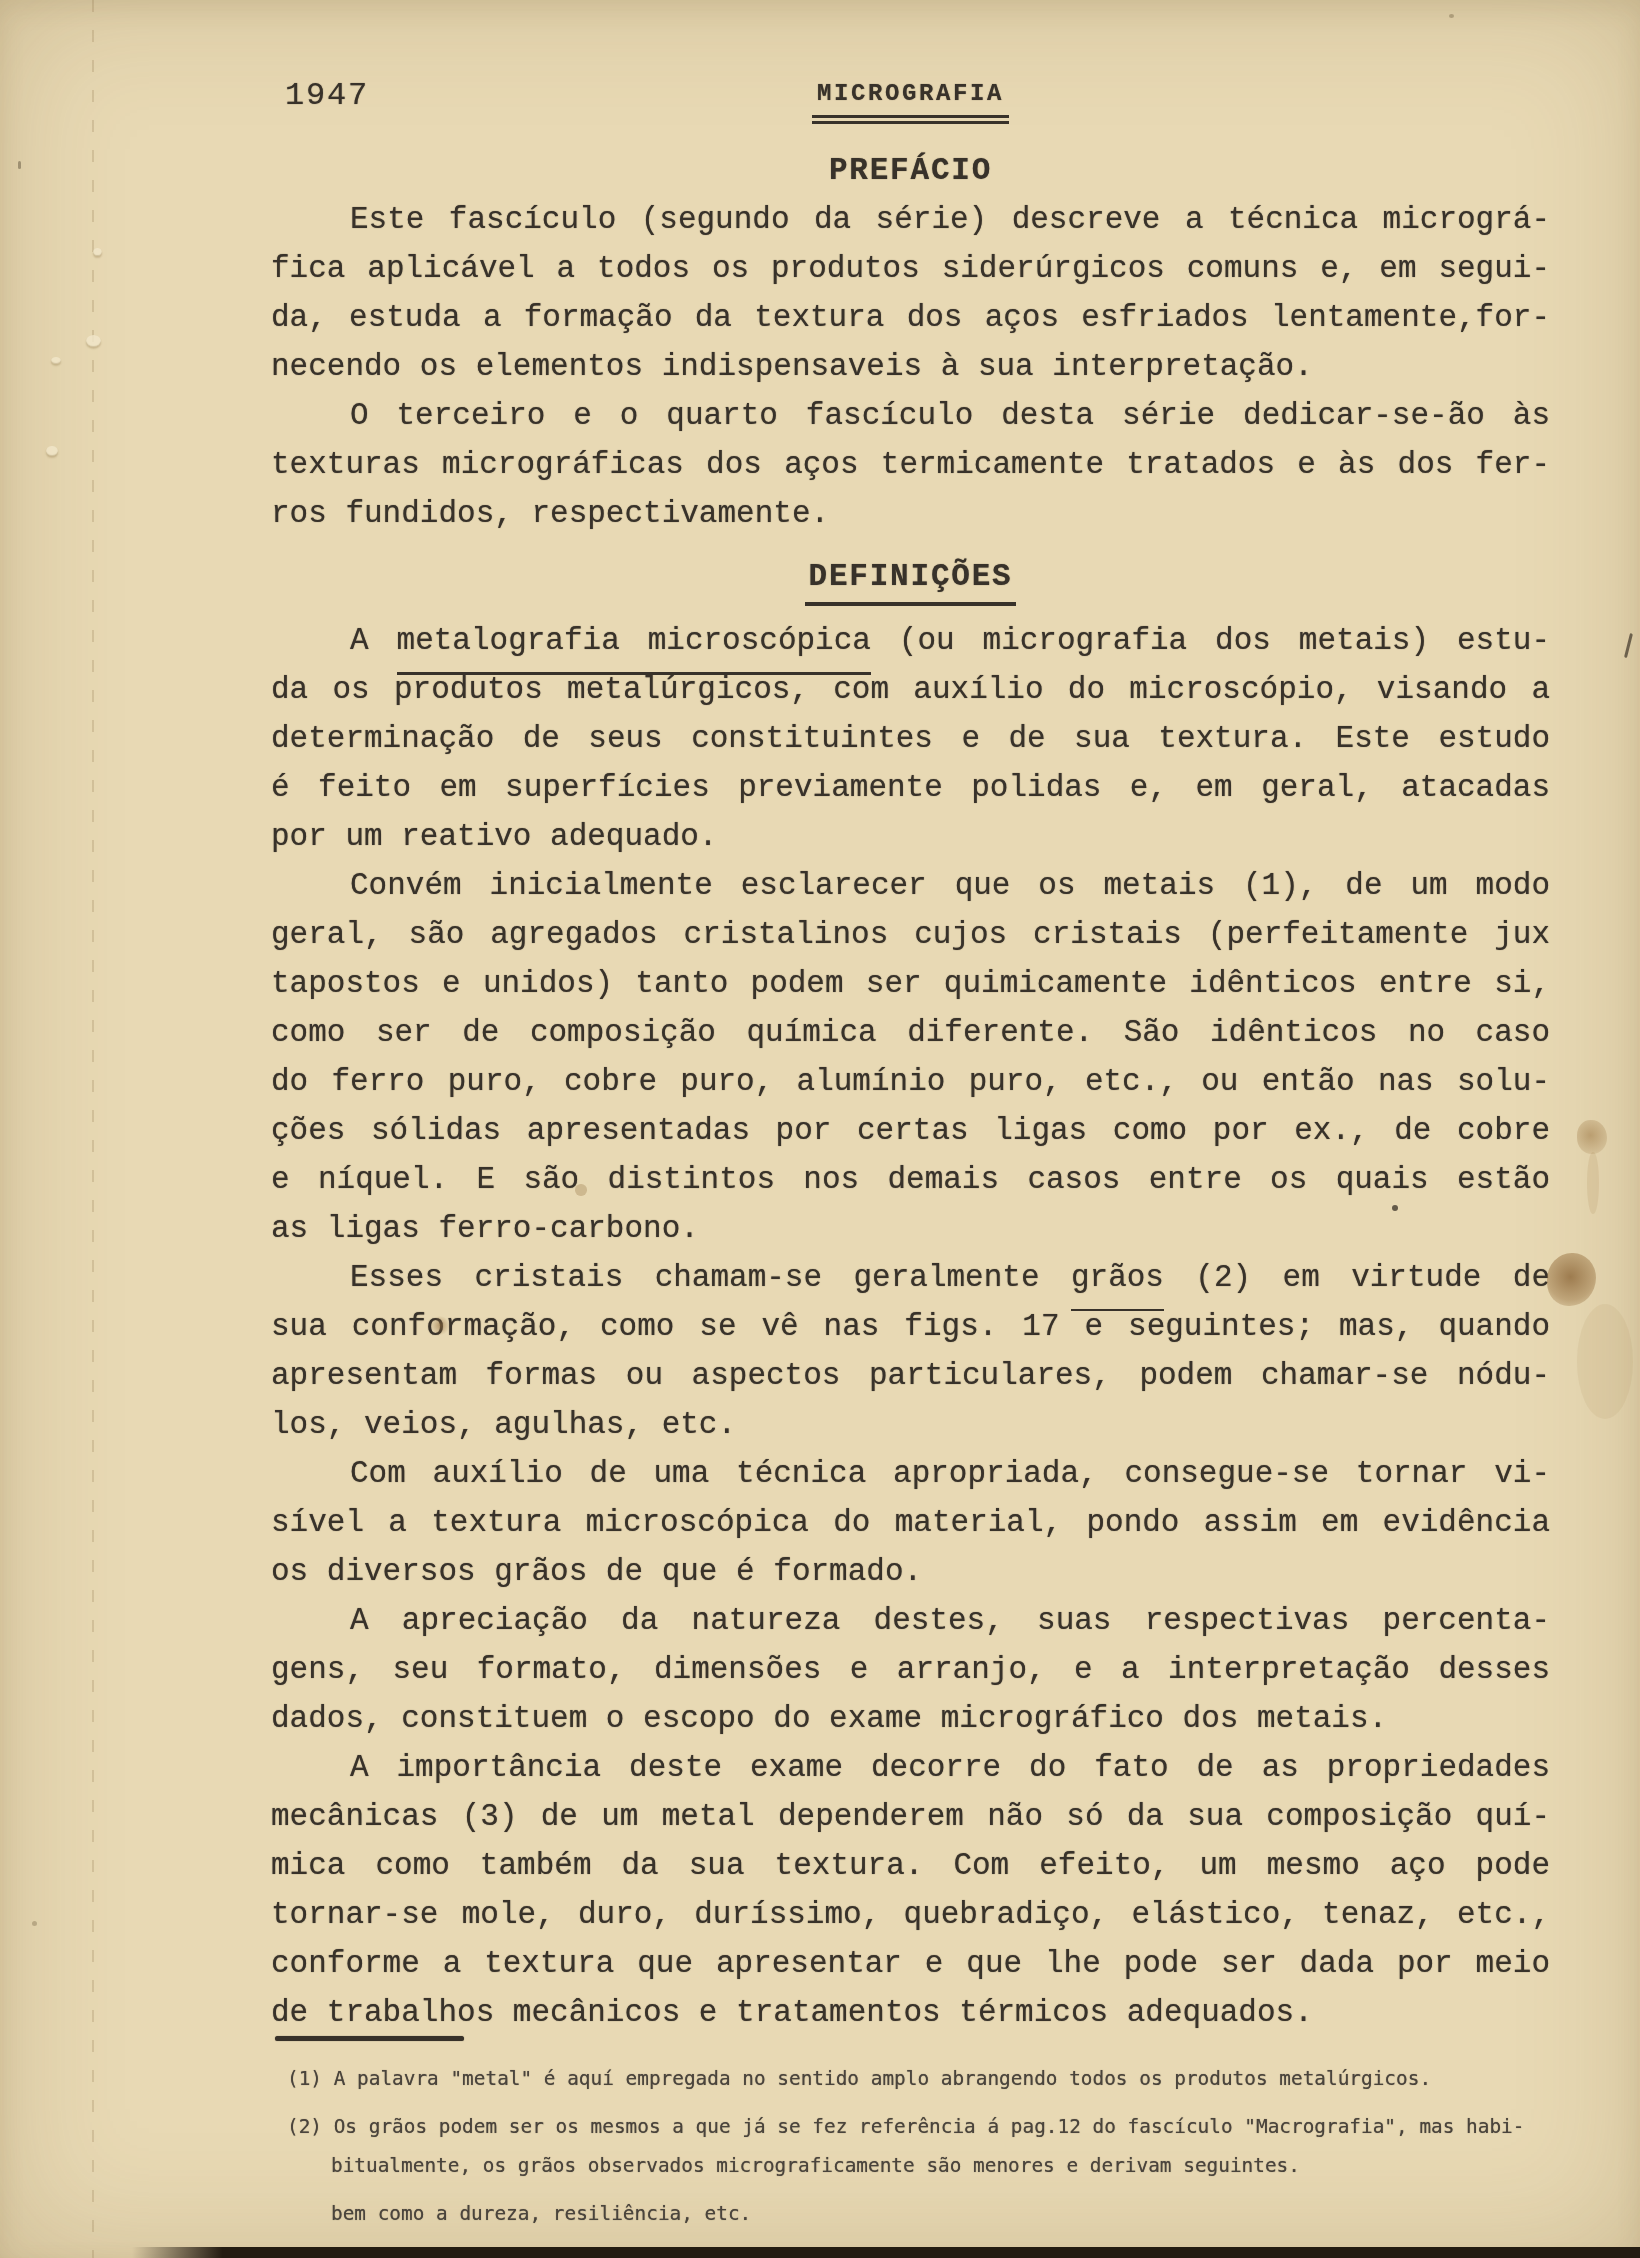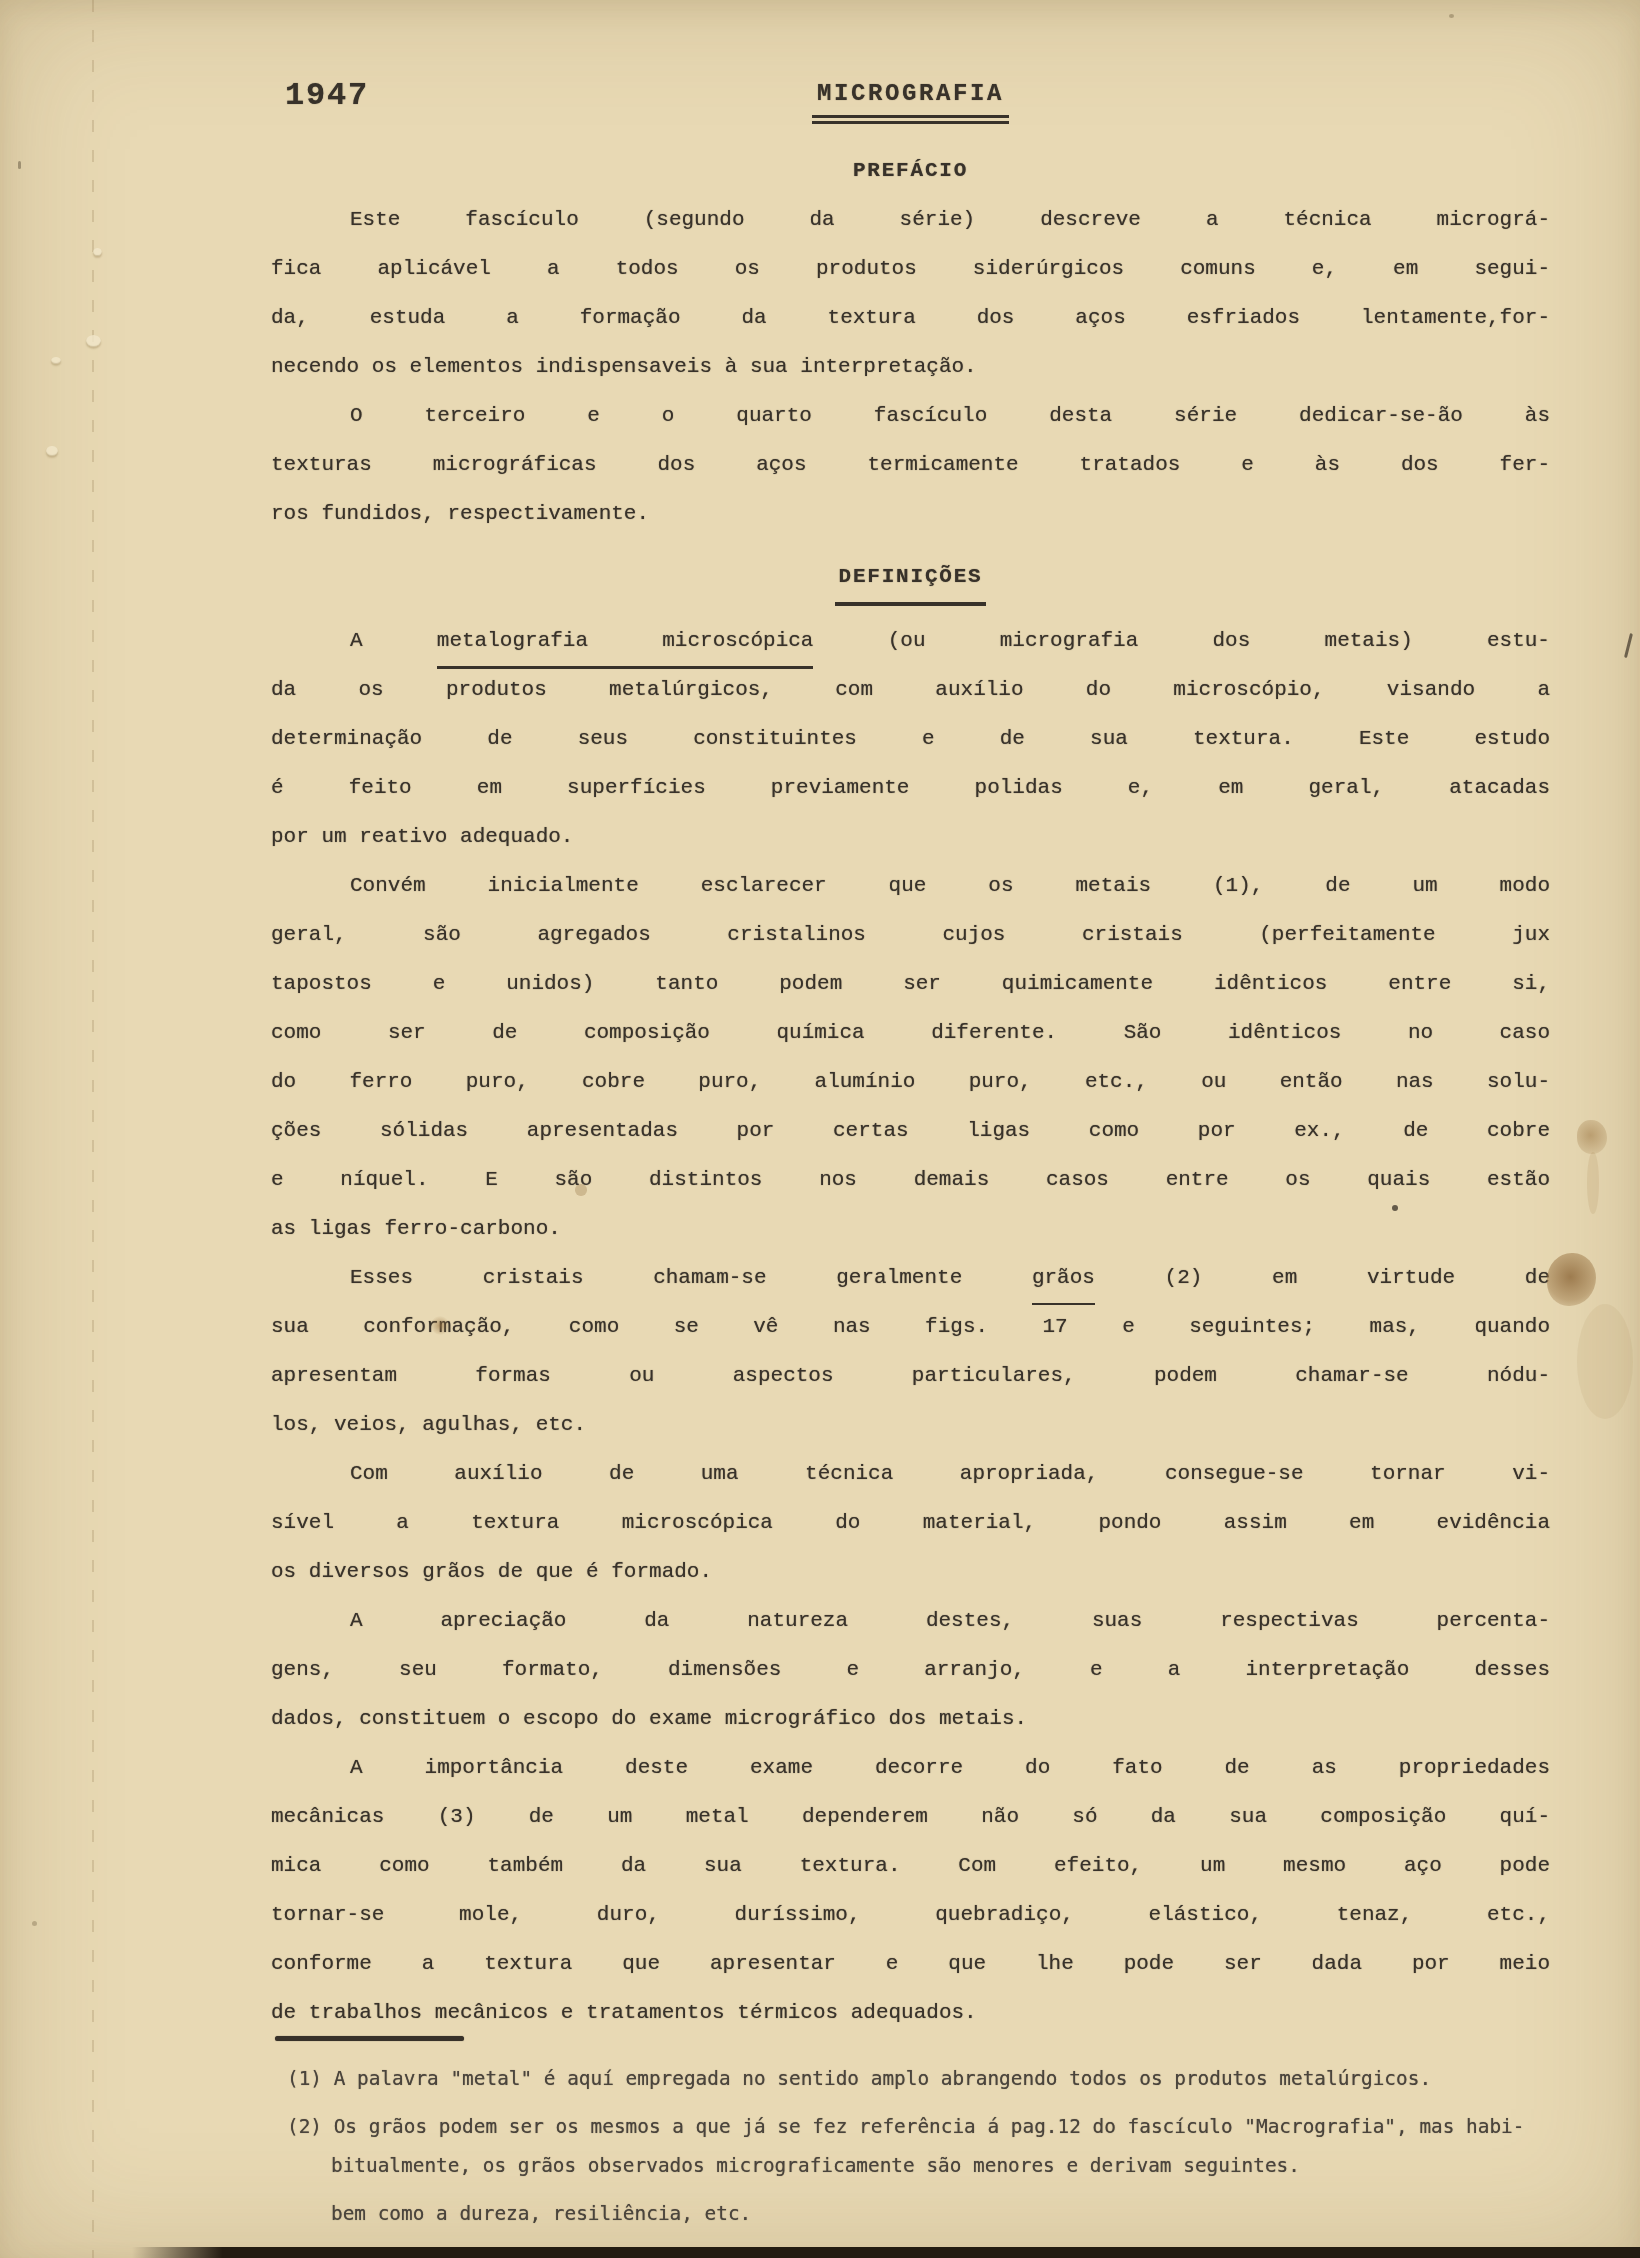--- a/index.html
+++ b/index.html
@@ -21,35 +21,35 @@
     background-color:var(--paper);
     box-shadow: inset 0 0 124px rgba(115,85,35,.22), inset 0 7px 26.5px rgba(100,75,30,.12);
     color:var(--ink);
   }
   
   .ink{ text-shadow:0 0 1.1px rgba(56,48,38,.65); }
 
   .year{
     position:absolute; left:285px; top:76px;
     font-size:32px; line-height:39px; letter-spacing:1.8px;
-    font-weight:700;
+    font-weight:400;
   }
   .title-wrap{
     position:absolute; left:271px; top:74px; width:1279px;
     text-align:center;
   }
   .doc-title{
     display:inline-block;
     font-size:24px; line-height:39px; font-weight:700; letter-spacing:2.6px;
     border-bottom:9.7px double var(--ink);
     padding:0 5.3px 1.8px 5.3px;
   }
   .body-col{
     position:absolute; left:271px; top:146px; width:1279px;
-    font-size:21px; line-height:49px;
+    font-size:31px; line-height:49px;
   }
   .heading{
     text-align:center; font-weight:700; letter-spacing:1.8px;
   }
   .heading .h-inner{ display:inline-block; }
   .heading.underlined .h-inner{
     border-bottom:4.4px solid var(--ink); padding:0 3.5px 0.9px 3.5px;
   }
   .heading.gap{ margin-top:14px; margin-bottom:10.6px; }
   .line{

